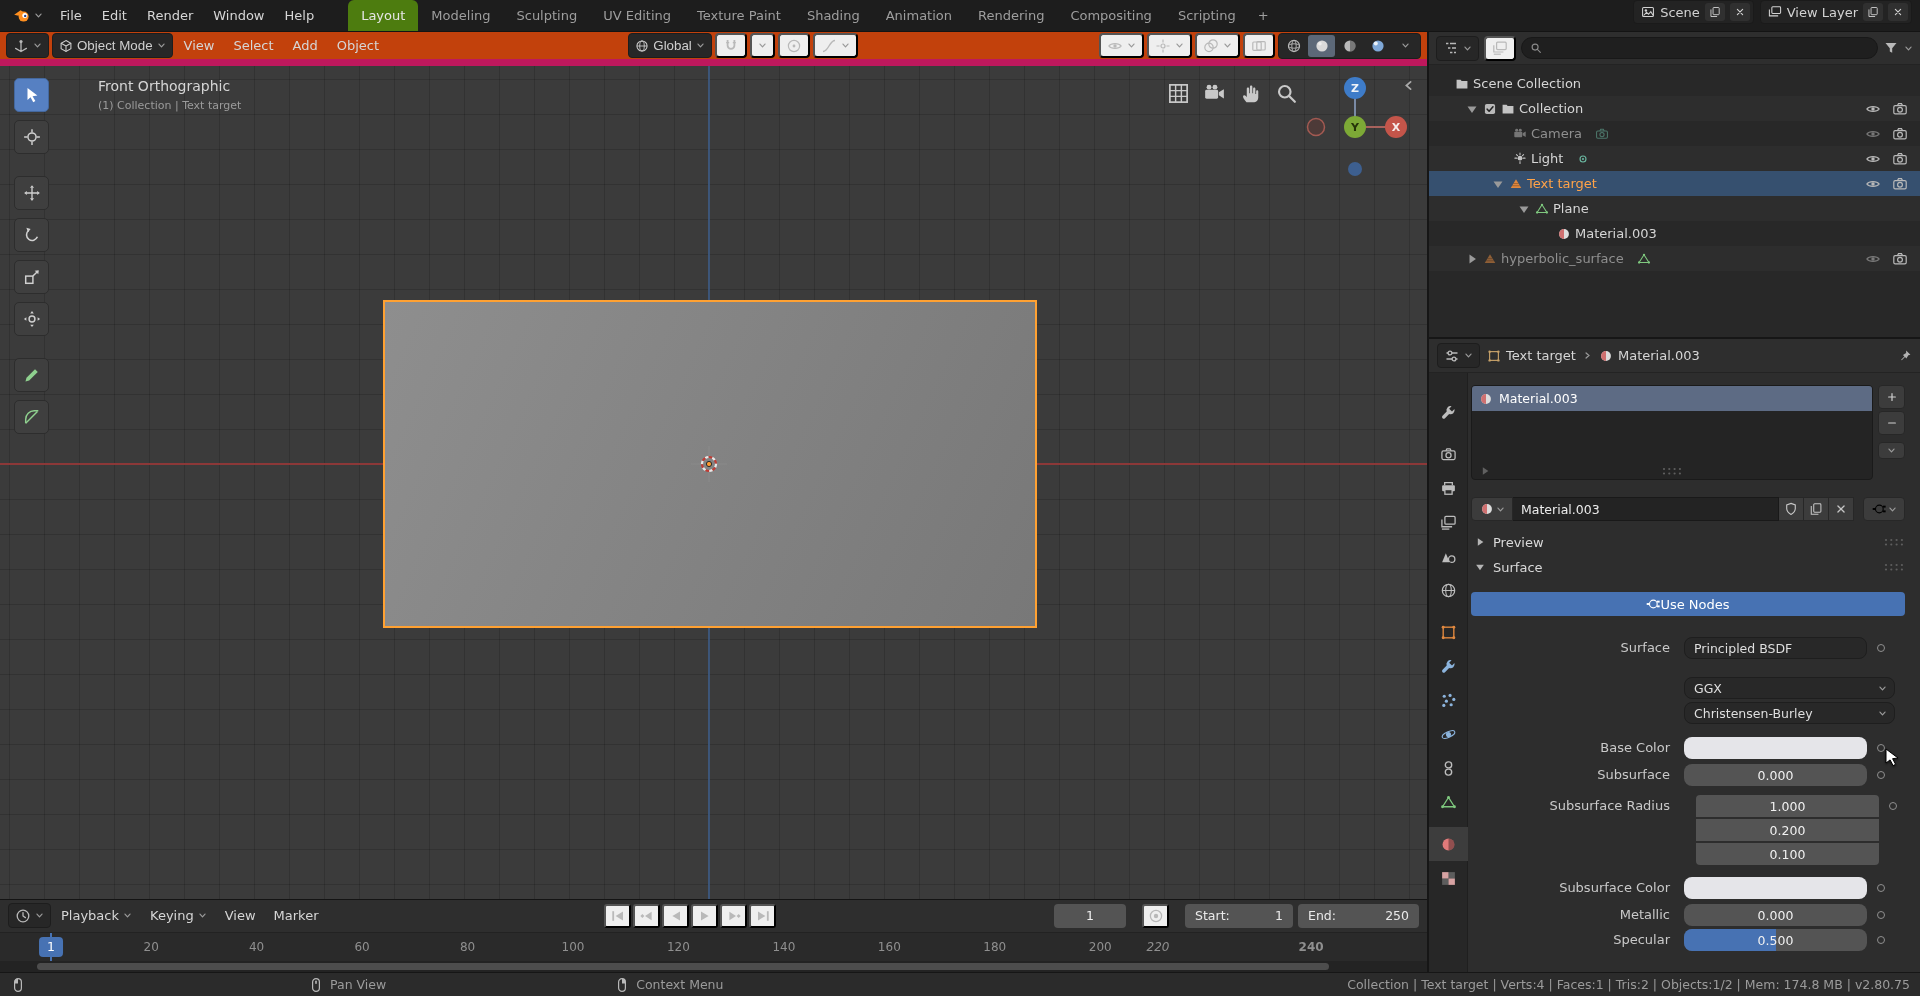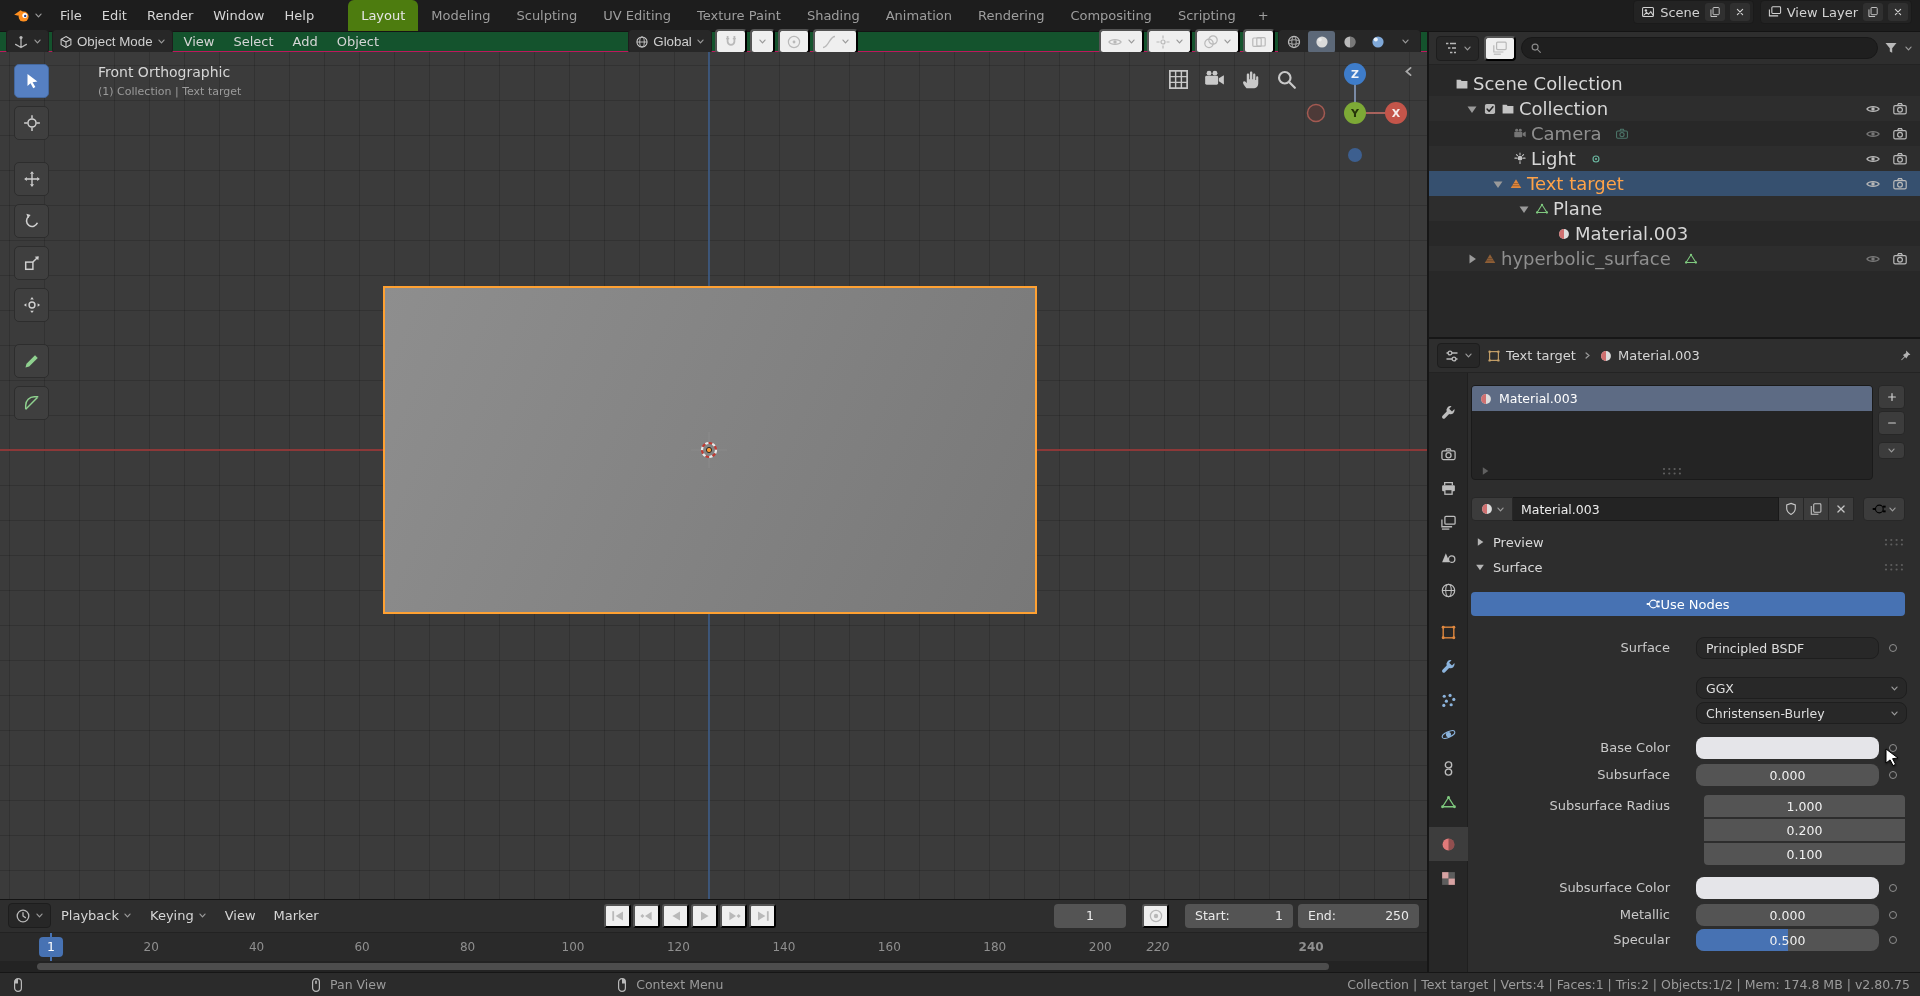--- a/index.html
+++ b/index.html
@@ -22,21 +22,21 @@
   .wtab-add{display:flex;align-items:center;padding:0 9px;color:#9e9e9e}
   .tb-right{margin-left:auto;display:flex;gap:6px;padding-right:8px}
   .tb-widget{display:flex;align-items:center;gap:5px;background:#232323;border:1px solid #1a1a1a;border-radius:4px;height:24px;padding:0 3px 0 7px;color:#d2d2d2}
   .tb-mini{width:20px;height:18px;display:flex;align-items:center;justify-content:center;background:#303030;border-radius:3px}
 
   
   .main{flex:1;display:flex;min-height:0}
   .left{flex:1;display:flex;flex-direction:column;min-width:0}
 
   
-  .vp-header{height:20px;background:#14532d;border-bottom:1px solid #be185d;display:flex;align-items:center;padding:0 6px;gap:3px}
+  .vp-header{height:34px;background:#c2410c;border-bottom:7px solid #be185d;display:flex;align-items:center;padding:0 6px;gap:3px}
   .hbtn{display:flex;align-items:center;gap:4px;height:25px;padding:0 6px;border-radius:4px;color:#cfcfcf}
   .hdrop{background:#272727;border:1px solid #1d1d1d}
   .hmenu{display:flex;align-items:center;gap:4px;padding:0 8px;color:#d6d6d6}
   .hspacer{flex:1}
   .shgrp{display:flex;align-items:center;background:#272727;border:1px solid #1d1d1d;border-radius:4px;padding:1px;gap:1px}
   .shbtn{width:27px;height:22px;display:flex;align-items:center;justify-content:center;border-radius:3px;color:#b9b9b9}
   .shbtn.active{background:#5c6views}
   .shbtn.active{background:#5c6878}
 
   
@@ -72,21 +72,21 @@
   .tl-scroll{height:11px;background:#232323;position:relative}
   .tl-scrollbar{position:absolute;left:37px;top:2px;width:1292px;height:7px;background:#4d4d4d;border-radius:4px}
 
   
   .right-col{width:493px;display:flex;flex-direction:column;border-left:2px solid #161616}
   .outliner{height:305px;background:#282828;display:flex;flex-direction:column}
   .out-header{height:33px;background:#2e2e2e;border-bottom:1px solid #232323;display:flex;align-items:center;gap:5px;padding:0 7px}
   .search{flex:1;height:22px;background:#1f1f1f;border:1px solid #181818;border-radius:11px;display:flex;align-items:center;gap:5px;padding:0 8px}
   .search input{flex:1;background:transparent;border:none;outline:none;color:#dcdcdc;font-size:12.5px;font-family:inherit}
   .out-tree{flex:1;padding-top:6px;overflow:hidden}
-  .orow{height:25px;display:flex;align-items:center;gap:4px;padding-right:12px;font-size:18px;color:#d6d6d6}
+  .orow{height:25px;display:flex;align-items:center;gap:4px;padding-right:12px;font-size:13px;color:#d6d6d6}
   .orow:nth-child(even){background:rgba(255,255,255,.025)}
   .orow.selected{background:#36506f}
   .orow.selected .olabel{color:#ffa348}
   .orow .dim{opacity:.55}
   .olabel.dimtext{color:#8f8f8f}
   .disc{width:14px;height:14px;color:#9a9a9a;flex:none}
   .disc-sp{width:18px;flex:none}
   .orow-right{margin-left:auto;display:flex;gap:11px;color:#a8a8a8;align-items:center}
   .icon2{margin-left:9px}
 
@@ -122,30 +122,30 @@
   .panelrow .grip{margin-left:auto;color:#5e5e5e;width:22px;height:10px}
   .pr-preview{margin-top:10px}
   .pr-surface{margin-top:3px}
 
   .use-nodes{position:relative;height:24px;margin:14px 15px 0 3px;background:#4772b3;border-radius:4px;
     display:flex;align-items:center;justify-content:center;color:#fff}
 
   .prow{display:flex;align-items:center;margin:0 0 0 3px;height:22px}
   .prow.multi{align-items:flex-start;height:auto}
   .plabel{width:199px;text-align:right;color:#c9c9c9;line-height:22px;white-space:nowrap}
-  .pwidget{position:relative;height:22px;margin-left:26px;width:183px;border-radius:8px;background:#545454;
+  .pwidget{position:relative;height:22px;margin-left:14px;width:183px;border-radius:8px;background:#545454;
     display:flex;align-items:center;justify-content:center;color:#f1f1f1;font-size:12.5px;overflow:hidden}
   .pwidget.dropdown{width:211px;background:#282828;border:1px solid #1e1e1e;justify-content:flex-start;padding:0 22px 0 9px;color:#dfdfdf}
   .pwidget.dropdown .chev{position:absolute;right:7px}
   .pwidget.shader{background:#282828;border:1px solid #1e1e1e;justify-content:flex-start;padding-left:9px;color:#dfdfdf}
   .pwidget.color{background:#e5e5e9}
   .pfill{position:absolute;left:0;top:0;bottom:0;background:#4772b3;border-radius:4px 0 0 4px}
   .pwidget .val{position:relative;z-index:1}
   .pstack{margin-left:26px;width:183px;display:flex;flex-direction:column;gap:2px}
-  .pstack .pwidget{margin-left:8px;border-radius:0;width:201px}
+  .pstack .pwidget{margin-left:0;border-radius:0;width:183px}
   .pstack .pwidget:first-child{border-radius:4px 4px 0 0}
   .pstack .pwidget:last-child{border-radius:0 0 4px 4px}
   .pdot{width:28px;display:flex;justify-content:center;align-items:center;height:22px}
   .dot{width:8px;height:8px;border:1.5px solid #8f8f8f;border-radius:50%}
   .mt21{margin-top:21px}.mt18{margin-top:18px}.mt3{margin-top:3px}.mt13{margin-top:13px}.mt5{margin-top:5px}.mt9{margin-top:9px}.mt12{margin-top:12px}
 
   .mouse-cursor{position:absolute;left:1884px;top:748px;z-index:50;filter:drop-shadow(0 1px 1px rgba(0,0,0,.6))}
 
   
   .statusbar{height:24px;background:#2b2b2b;border-top:1px solid #161616;display:flex;align-items:center;padding:0 10px;color:#9b9b9b;font-size:12.5px}

